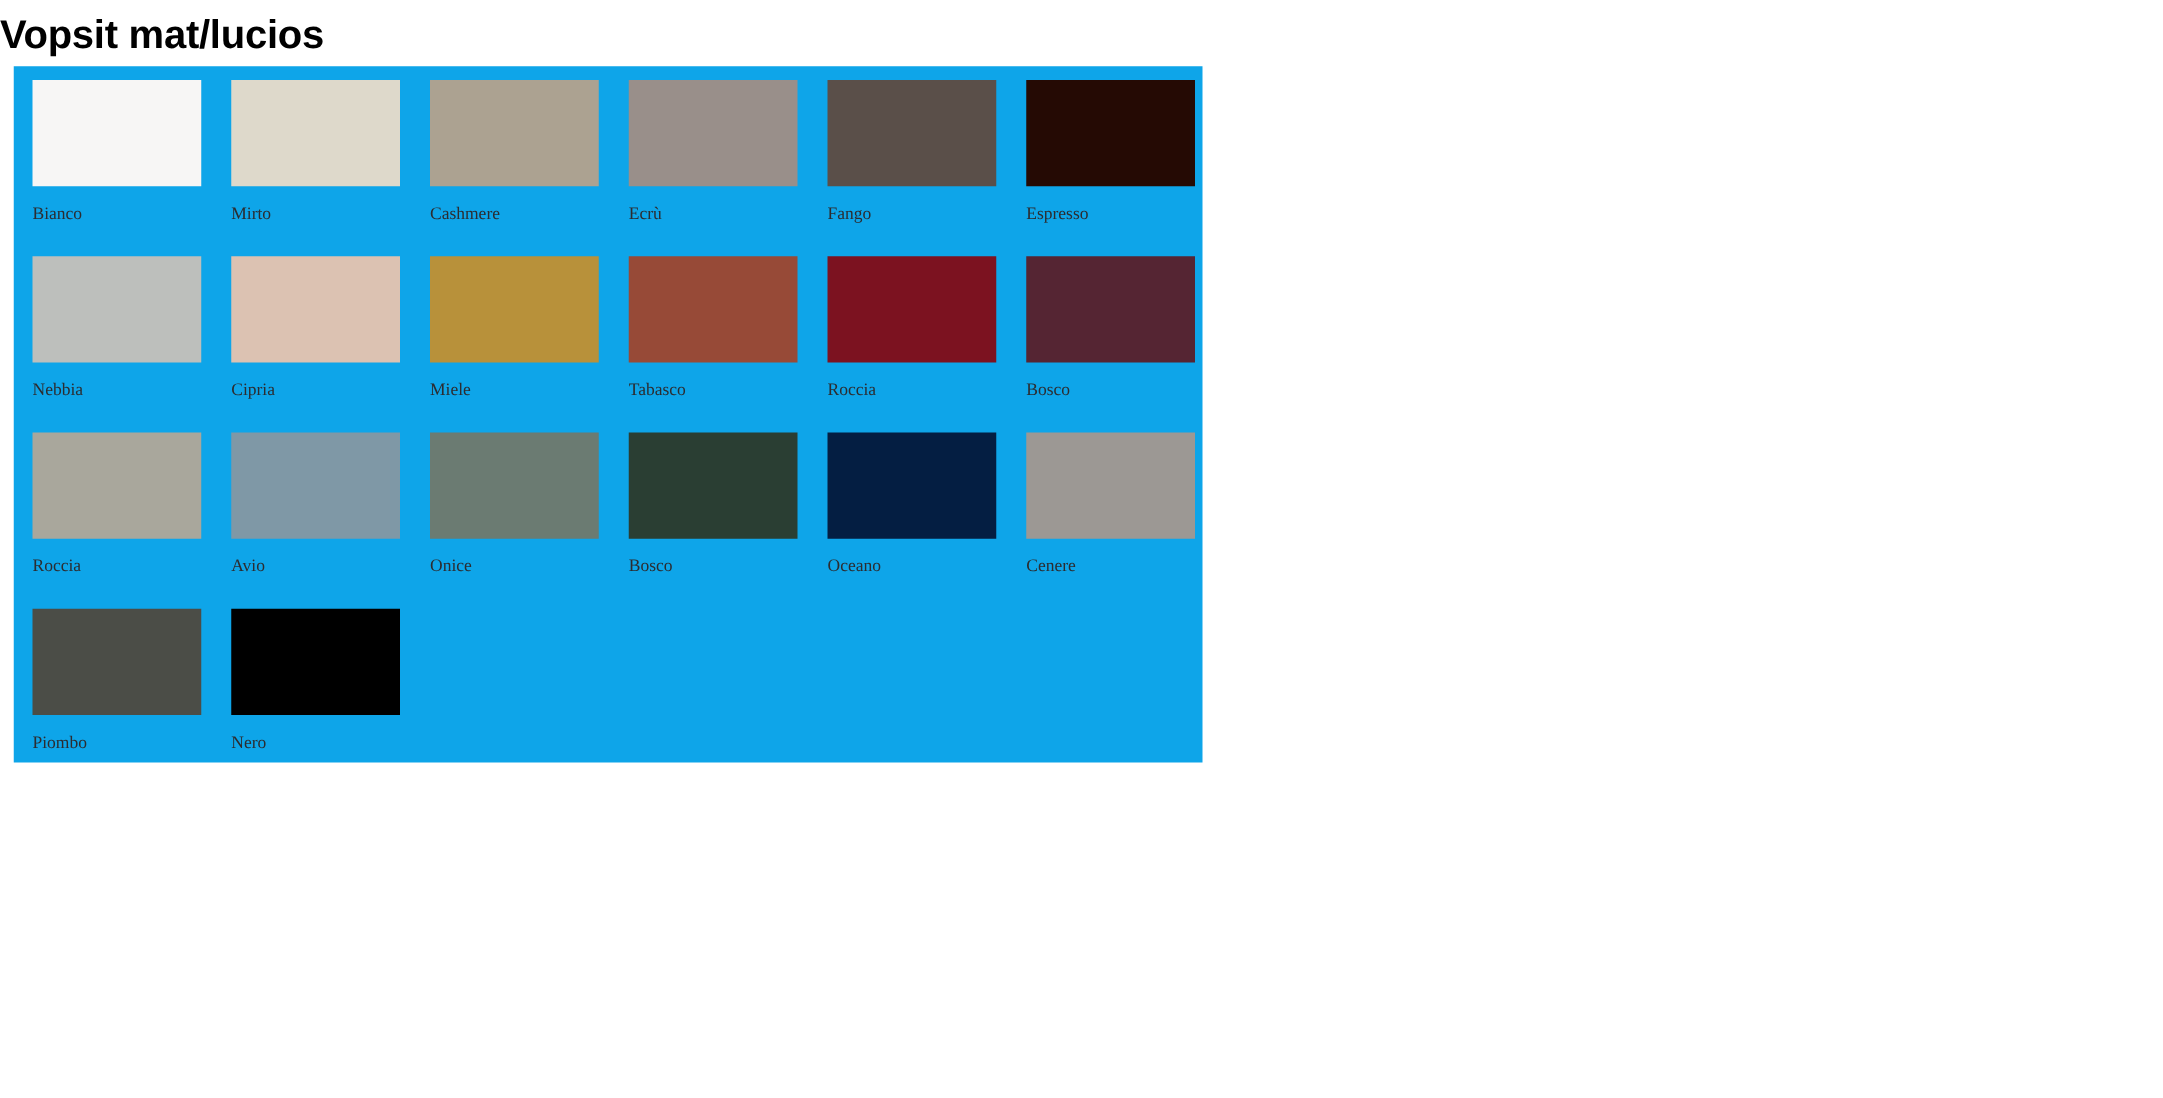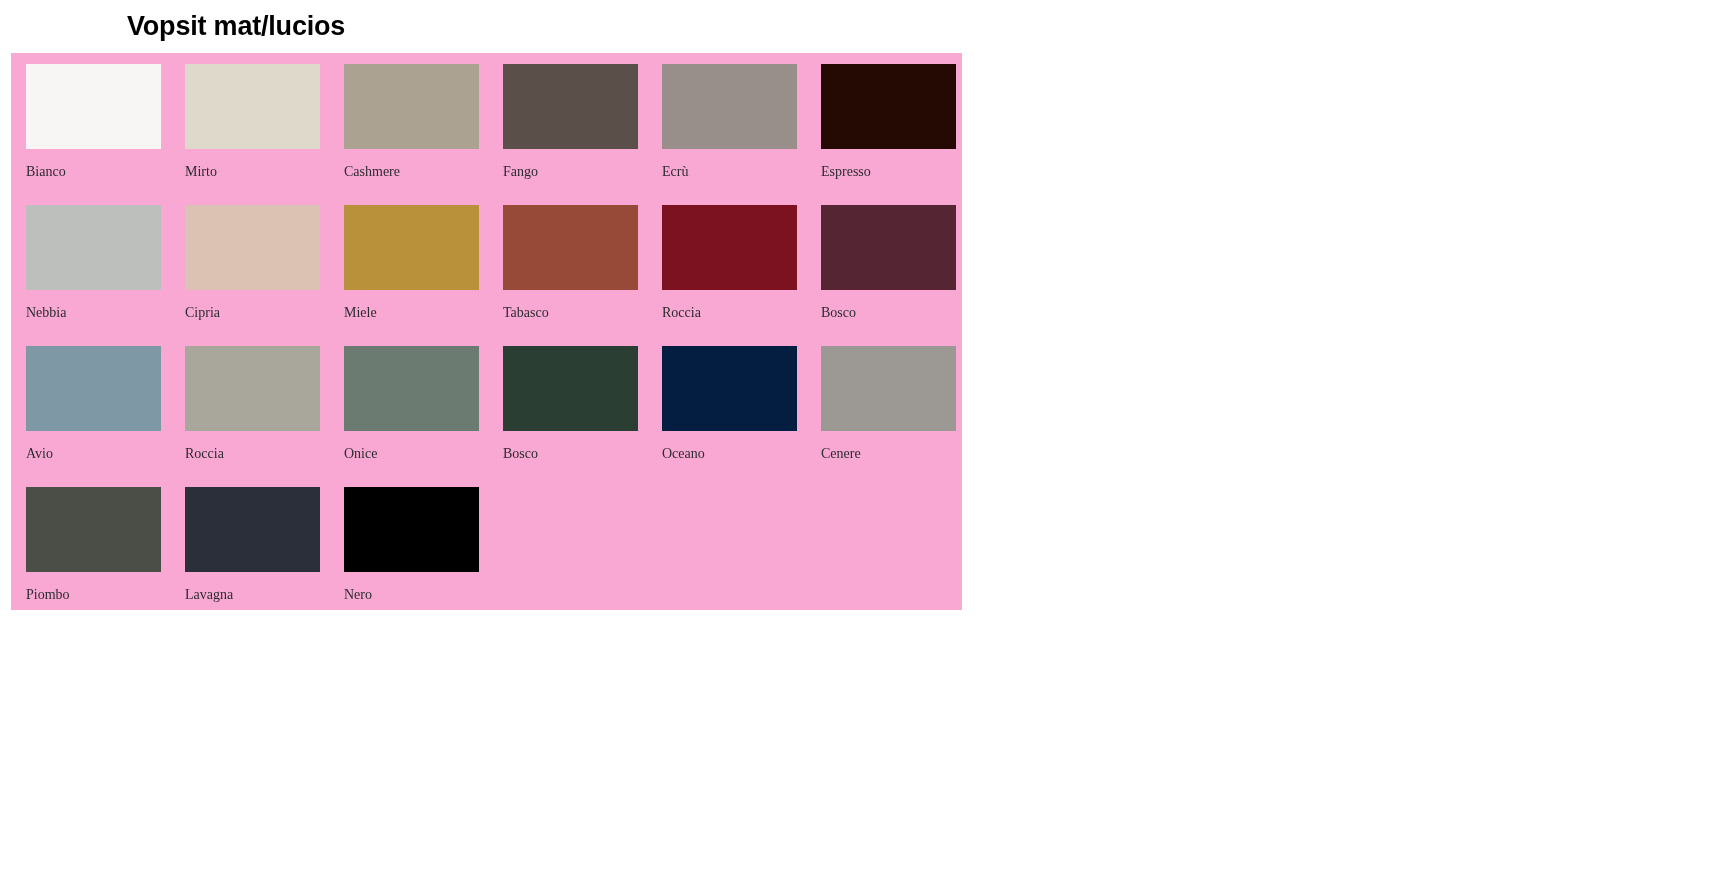--- a/index.html
+++ b/index.html
@@ -26,38 +26,37 @@
   .title-row {
     position: absolute;
     left: 0;
     top: 0;
     width: 1730px;
     height: 53px;
     display: flex;
     align-items: center;
   }
   .page-title {
-    margin-left: 127px;
     font-family: "Liberation Sans", sans-serif;
-    font-size: 27px;
+    font-size: 32px;
     font-weight: bold;
     color: #000000;
     letter-spacing: -0.2px;
     line-height: 1;
     white-space: nowrap;
   }
 
   
   .palette-panel {
     position: absolute;
     left: 11px;
     top: 53px;
     width: 951px;
     height: 557px;
-    background: #f9a8d4;
+    background: #0ea5e9;
     box-sizing: border-box;
   }
 
   .swatch-grid {
     display: grid;
     grid-template-columns: repeat(6, 159px);
     grid-auto-rows: 141px;
     padding-left: 7px;
     padding-top: 11px;
     box-sizing: border-box;
@@ -109,26 +108,26 @@
         </div>
         <div class="swatch-cell">
           <div class="swatch-chip" style="background: rgb(222, 217, 203);"></div>
           <div class="swatch-label">Mirto</div>
         </div>
         <div class="swatch-cell">
           <div class="swatch-chip" style="background: rgb(172, 162, 145);"></div>
           <div class="swatch-label">Cashmere</div>
         </div>
         <div class="swatch-cell">
+          <div class="swatch-chip" style="background: rgb(153, 143, 138);"></div>
+          <div class="swatch-label">Ecrù</div>
+        </div>
+        <div class="swatch-cell">
           <div class="swatch-chip" style="background: rgb(90, 79, 73);"></div>
           <div class="swatch-label">Fango</div>
-        </div>
-        <div class="swatch-cell">
-          <div class="swatch-chip" style="background: rgb(153, 143, 138);"></div>
-          <div class="swatch-label">Ecrù</div>
         </div>
         <div class="swatch-cell">
           <div class="swatch-chip" style="background: rgb(37, 10, 4);"></div>
           <div class="swatch-label">Espresso</div>
         </div>
         <div class="swatch-cell">
           <div class="swatch-chip" style="background: rgb(189, 191, 188);"></div>
           <div class="swatch-label">Nebbia</div>
         </div>
         <div class="swatch-cell">
@@ -145,26 +144,26 @@
         </div>
         <div class="swatch-cell">
           <div class="swatch-chip" style="background: rgb(124, 18, 32);"></div>
           <div class="swatch-label">Roccia</div>
         </div>
         <div class="swatch-cell">
           <div class="swatch-chip" style="background: rgb(85, 37, 51);"></div>
           <div class="swatch-label">Bosco</div>
         </div>
         <div class="swatch-cell">
+          <div class="swatch-chip" style="background: rgb(169, 167, 156);"></div>
+          <div class="swatch-label">Roccia</div>
+        </div>
+        <div class="swatch-cell">
           <div class="swatch-chip" style="background: rgb(127, 152, 166);"></div>
           <div class="swatch-label">Avio</div>
-        </div>
-        <div class="swatch-cell">
-          <div class="swatch-chip" style="background: rgb(169, 167, 156);"></div>
-          <div class="swatch-label">Roccia</div>
         </div>
         <div class="swatch-cell">
           <div class="swatch-chip" style="background: rgb(107, 123, 114);"></div>
           <div class="swatch-label">Onice</div>
         </div>
         <div class="swatch-cell">
           <div class="swatch-chip" style="background: rgb(42, 62, 51);"></div>
           <div class="swatch-label">Bosco</div>
         </div>
         <div class="swatch-cell">
@@ -173,24 +172,20 @@
         </div>
         <div class="swatch-cell">
           <div class="swatch-chip" style="background: rgb(156, 152, 148);"></div>
           <div class="swatch-label">Cenere</div>
         </div>
         <div class="swatch-cell">
           <div class="swatch-chip" style="background: rgb(75, 77, 71);"></div>
           <div class="swatch-label">Piombo</div>
         </div>
         <div class="swatch-cell">
-          <div class="swatch-chip" style="background: rgb(43, 47, 57);"></div>
-          <div class="swatch-label">Lavagna</div>
-        </div>
-        <div class="swatch-cell">
           <div class="swatch-chip" style="background: rgb(0, 0, 0);"></div>
           <div class="swatch-label">Nero</div>
         </div>
         <div class="swatch-cell empty"></div>
         <div class="swatch-cell empty"></div>
       </div>
   </div>
 
 </div>
 

